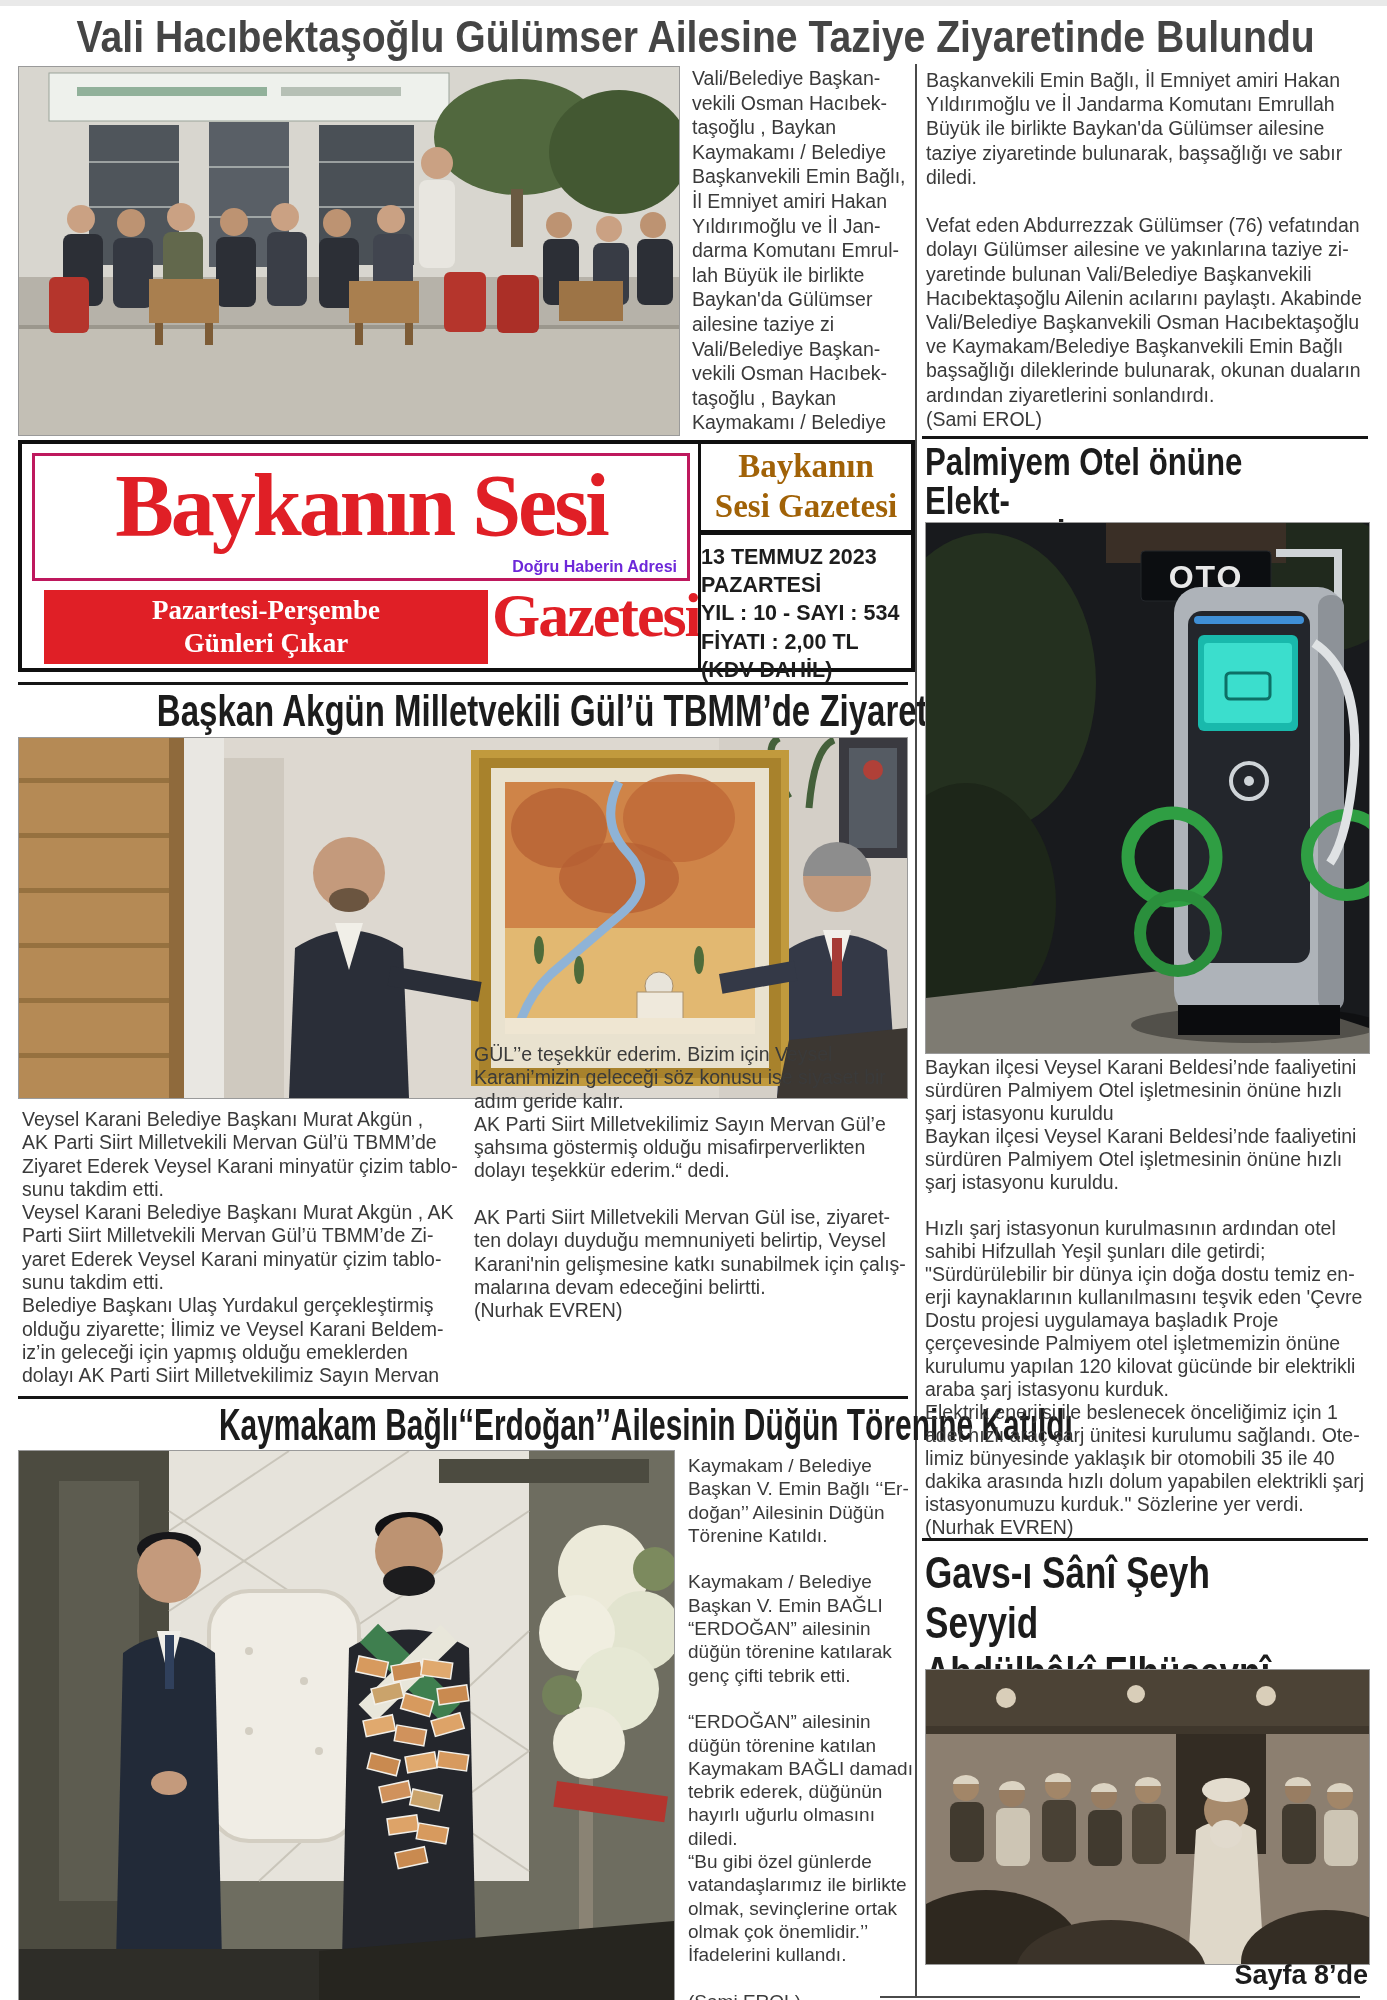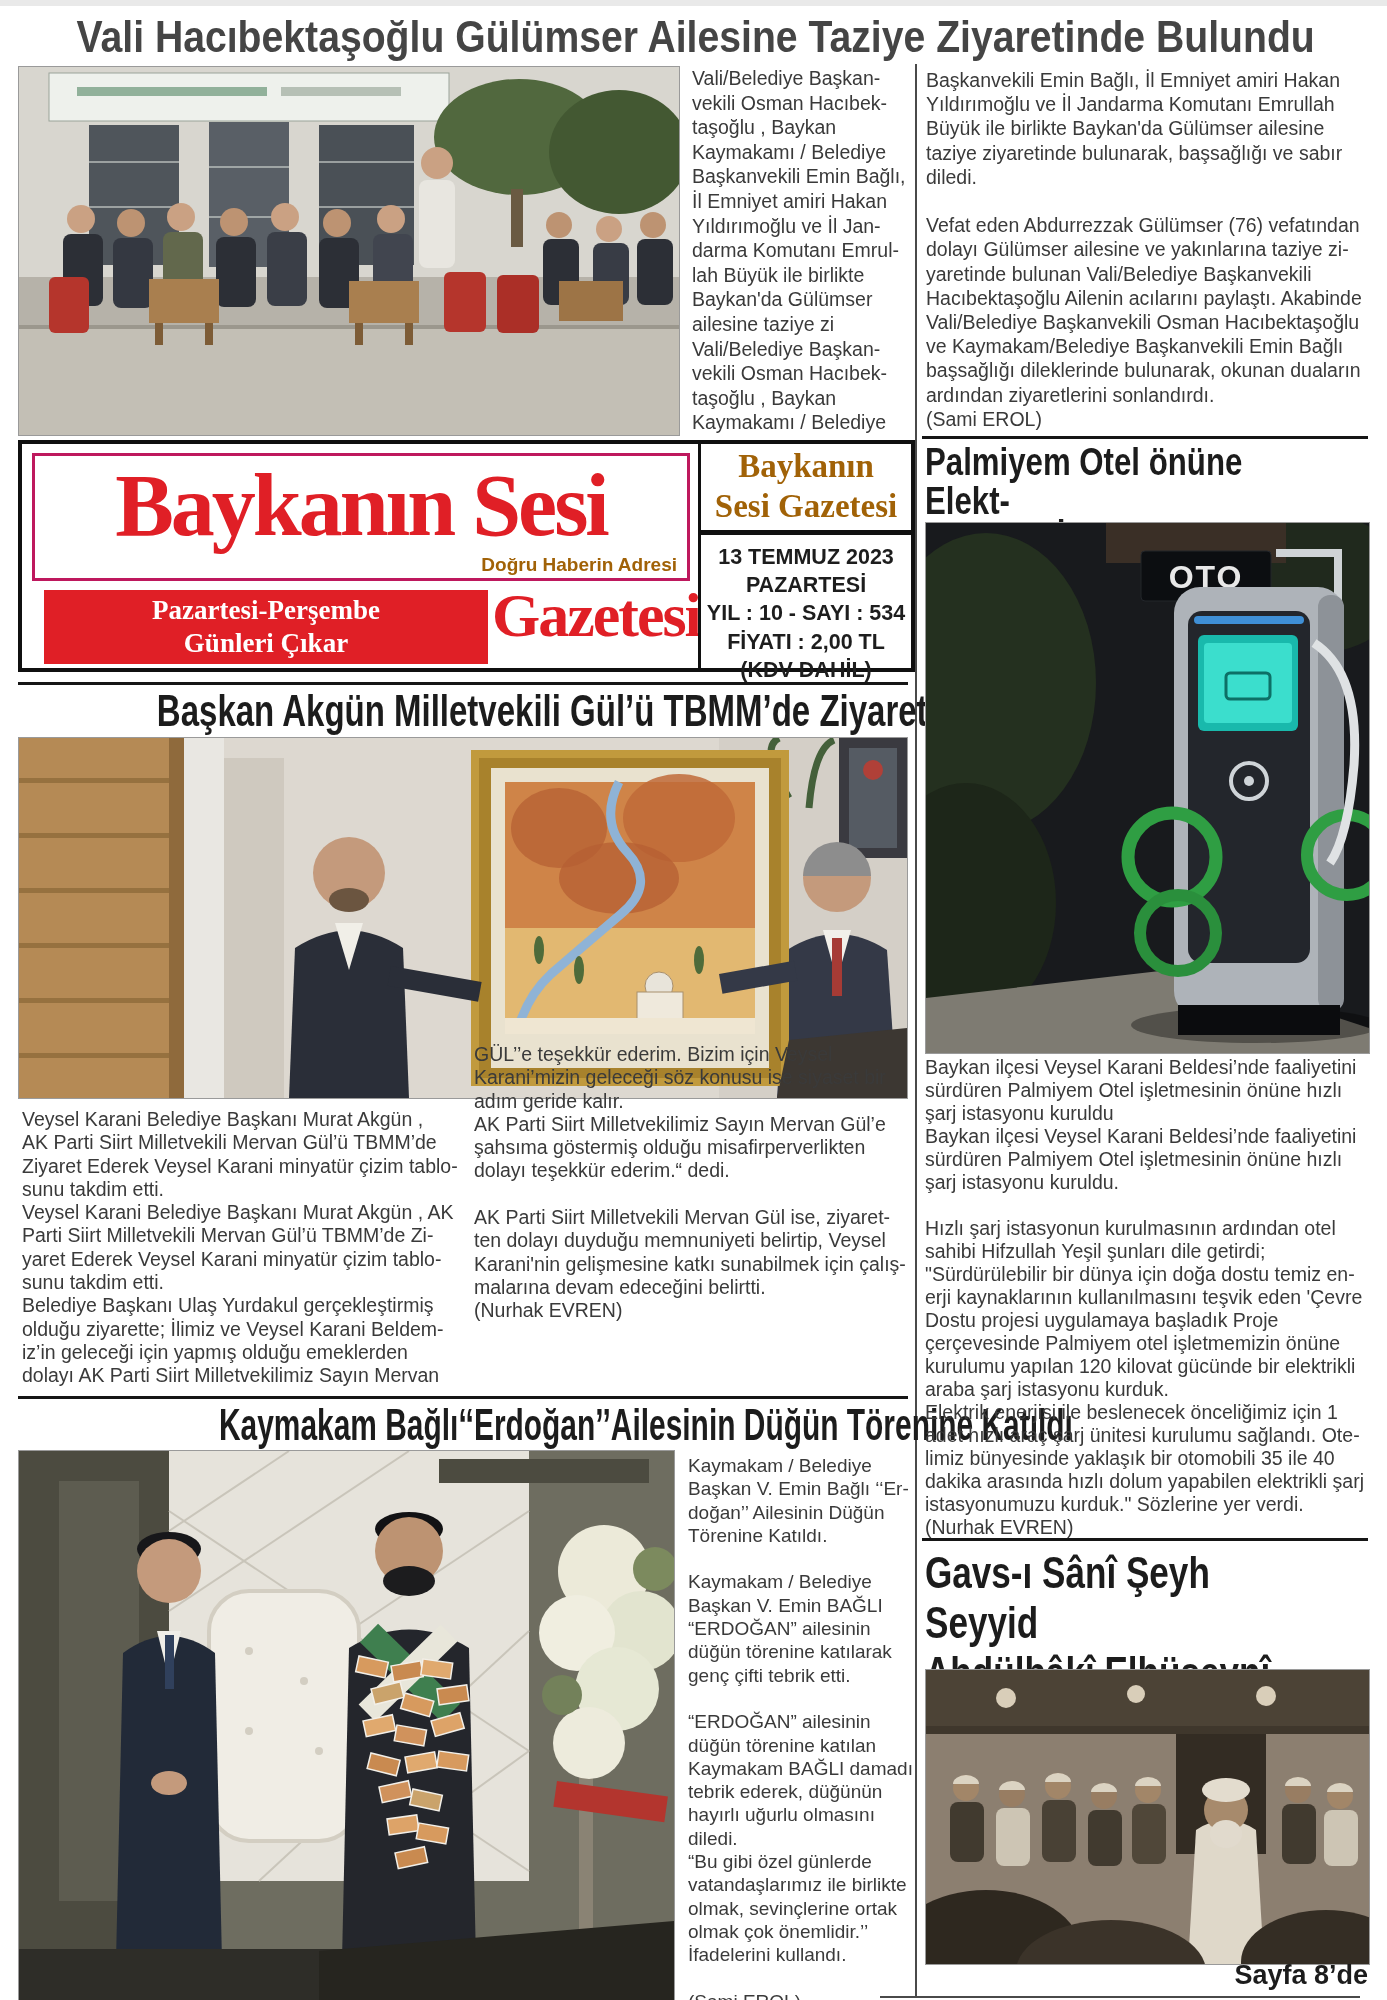--- a/index.html
+++ b/index.html
@@ -14,29 +14,29 @@
       font-family:"Liberation Sans",sans-serif;transform-origin:left top;}
   .photo{border:1px solid #9a9a9a;overflow:hidden;background:#f0abfc;}
   .photo svg{display:block;}
   .hr{background:#161616;}
   .vline{width:2px;background:#4a4a4a;}
   
   .masthead{border:4px solid #101010;background:#fff;}
   .logobox{position:absolute;left:10px;top:9px;width:652px;height:122px;border:3px solid #be185d;}
   .logotitle{position:absolute;left:0;top:-14px;width:100%;text-align:center;
       font-family:"Liberation Serif",serif;font-weight:700;font-size:88px;letter-spacing:-3px;line-height:128px;}
-  .tagline{position:absolute;right:10px;bottom:2px;font-weight:700;font-size:19px;color:#a16207;}
+  .tagline{position:absolute;right:10px;bottom:2px;font-weight:700;font-size:16px;color:#6d28d9;}
   .schedbox{position:absolute;left:22px;top:146px;width:444px;height:74px;text-align:center;
       font-family:"Liberation Serif",serif;font-weight:700;font-size:27px;line-height:33px;color:#fff;padding-top:4px;box-sizing:border-box;}
   .gazetesi{position:absolute;left:470px;top:136px;width:200px;text-align:center;
       font-family:"Liberation Serif",serif;font-weight:700;font-size:62px;letter-spacing:-2px;}
   .datebox{position:absolute;left:676px;top:0;width:213px;height:224px;border-left:3px solid #101010;box-sizing:border-box;}
   .namebox{height:84px;border-bottom:5px solid #101010;text-align:center;
       font-family:"Liberation Serif",serif;font-weight:700;font-size:33px;line-height:40px;color:#a16207;padding-top:2px;box-sizing:content-box;}
-  .issueinfo{padding-top:8px;text-align:center;font-weight:700;font-size:21.5px;line-height:28.2px;color:#1d1d1d;}
+  .issueinfo{padding-top:8px;text-align:left;font-weight:700;font-size:21.5px;line-height:28.2px;color:#1d1d1d;}
   .caption{font-weight:700;font-size:27px;color:#1c1c1c;text-align:right;}
 </style>
 </head>
 <body>
 
 <div class="page">
 
   <div class="abs" style="left:0;top:6px;width:1387px;text-align:center;">
     <span class="hl" style="font-size:44px;transform:scaleX(.89);color:#454545;">Vali Hacıbektaşoğlu Gülümser Ailesine Taziye Ziyaretinde Bulundu</span>
   </div>

